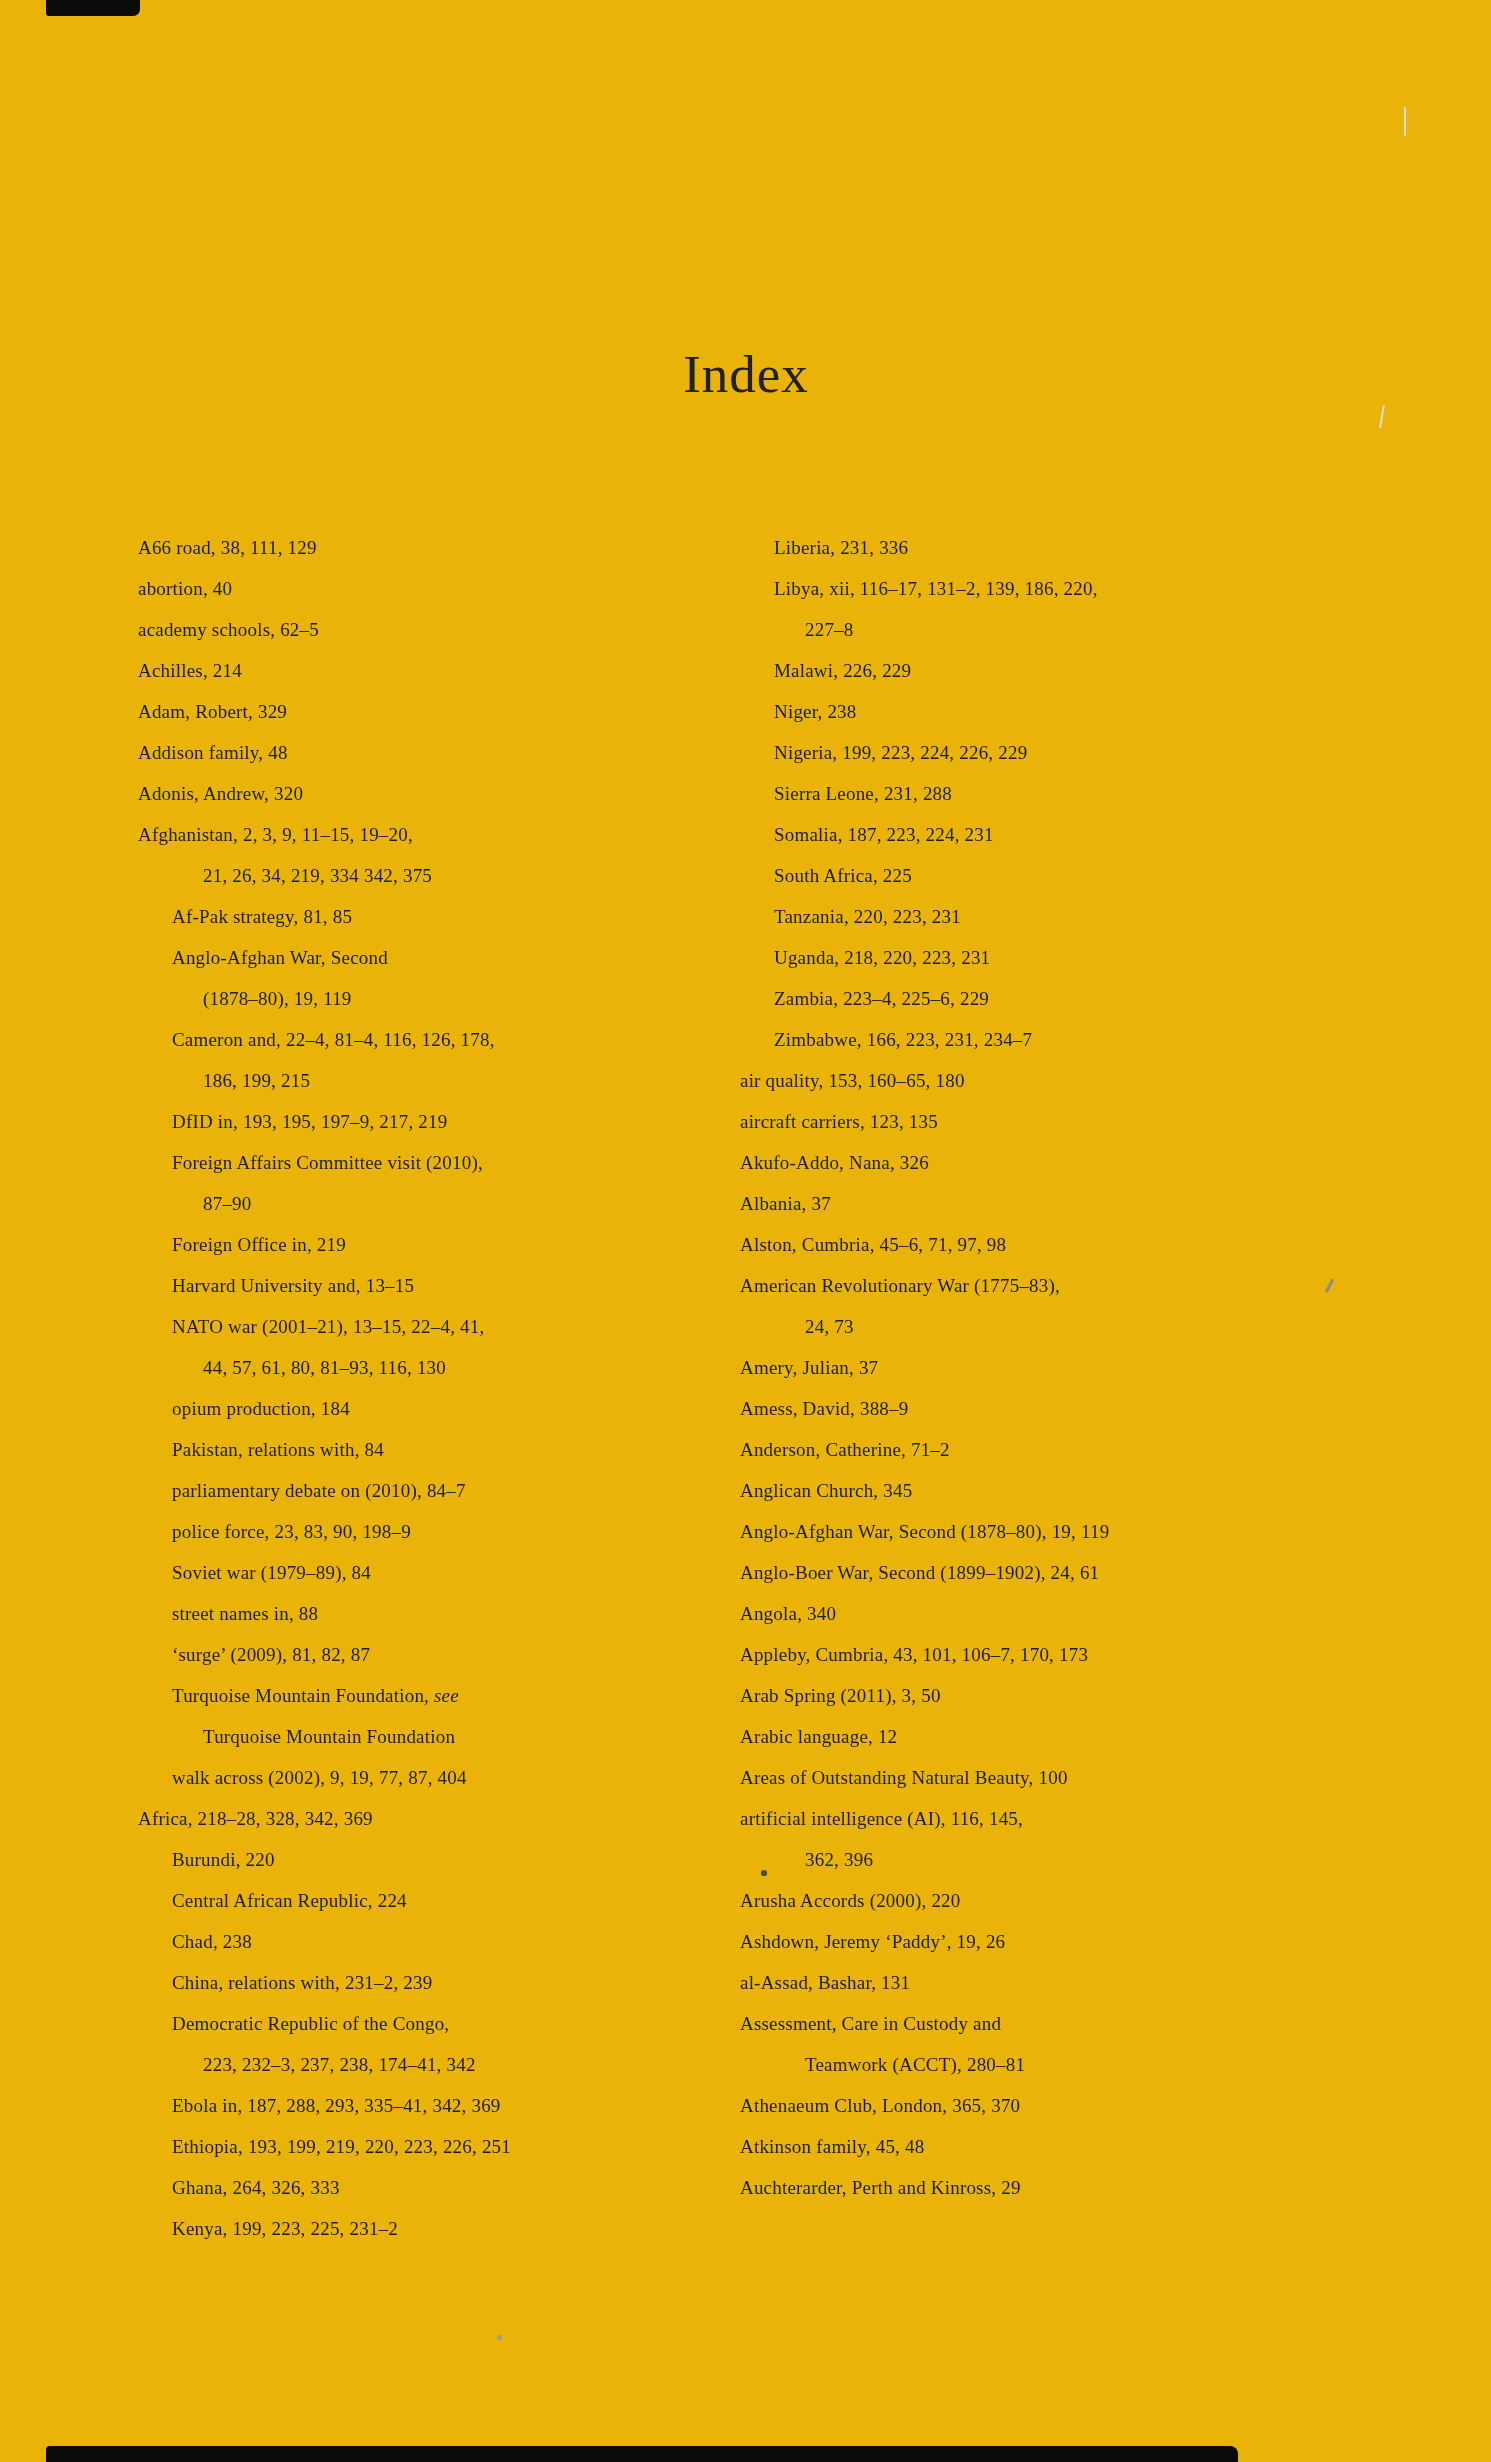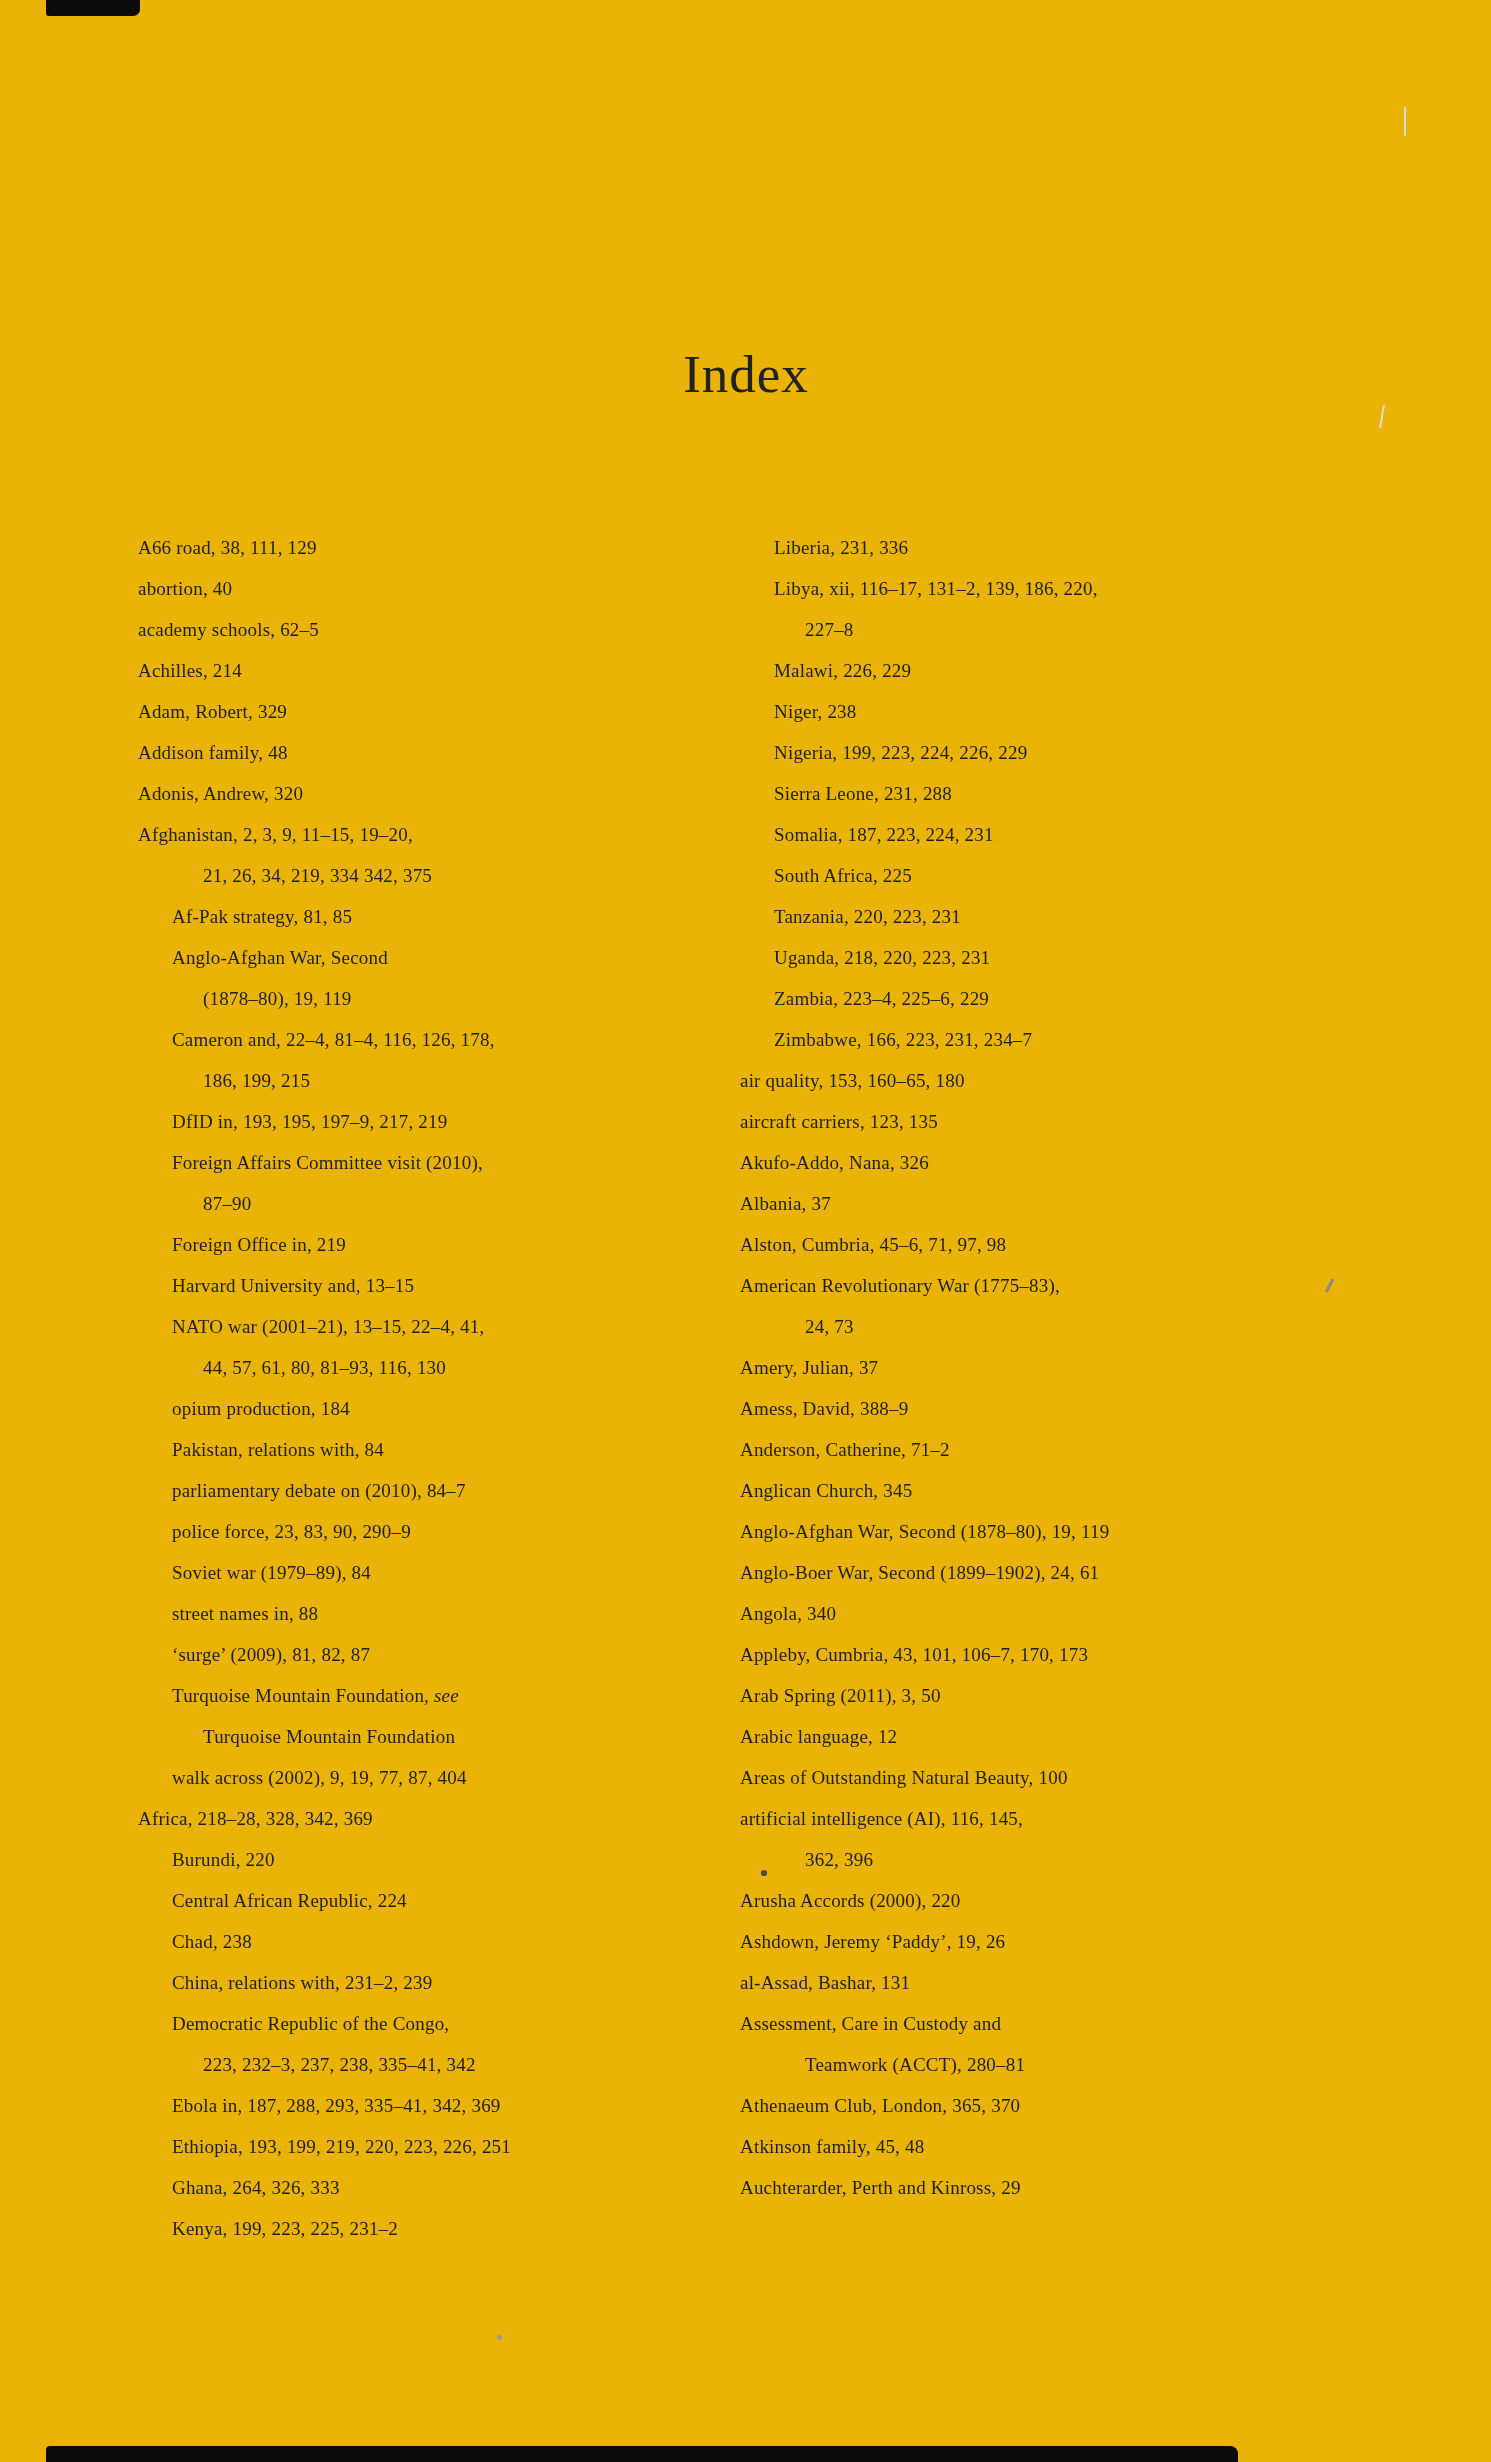--- a/index.html
+++ b/index.html
@@ -123,34 +123,34 @@
       <div class="entry indent-1">DfID in, 193, 195, 197–9, 217, 219</div>
       <div class="entry indent-1">Foreign Affairs Committee visit (2010),</div>
       <div class="entry indent-2">87–90</div>
       <div class="entry indent-1">Foreign Office in, 219</div>
       <div class="entry indent-1">Harvard University and, 13–15</div>
       <div class="entry indent-1">NATO war (2001–21), 13–15, 22–4, 41,</div>
       <div class="entry indent-2">44, 57, 61, 80, 81–93, 116, 130</div>
       <div class="entry indent-1">opium production, 184</div>
       <div class="entry indent-1">Pakistan, relations with, 84</div>
       <div class="entry indent-1">parliamentary debate on (2010), 84–7</div>
-      <div class="entry indent-1">police force, 23, 83, 90, 290–9</div>
+      <div class="entry indent-1">police force, 23, 83, 90, 198–9</div>
       <div class="entry indent-1">Soviet war (1979–89), 84</div>
       <div class="entry indent-1">street names in, 88</div>
       <div class="entry indent-1">‘surge’ (2009), 81, 82, 87</div>
       <div class="entry indent-1">Turquoise Mountain Foundation, <i>see</i></div>
       <div class="entry indent-2">Turquoise Mountain Foundation</div>
       <div class="entry indent-1">walk across (2002), 9, 19, 77, 87, 404</div>
       <div class="entry indent-0">Africa, 218–28, 328, 342, 369</div>
       <div class="entry indent-1">Burundi, 220</div>
       <div class="entry indent-1">Central African Republic, 224</div>
       <div class="entry indent-1">Chad, 238</div>
       <div class="entry indent-1">China, relations with, 231–2, 239</div>
       <div class="entry indent-1">Democratic Republic of the Congo,</div>
-      <div class="entry indent-2">223, 232–3, 237, 238, 335–41, 342</div>
+      <div class="entry indent-2">223, 232–3, 237, 238, 174–41, 342</div>
       <div class="entry indent-1">Ebola in, 187, 288, 293, 335–41, 342, 369</div>
       <div class="entry indent-1">Ethiopia, 193, 199, 219, 220, 223, 226, 251</div>
       <div class="entry indent-1">Ghana, 264, 326, 333</div>
       <div class="entry indent-1">Kenya, 199, 223, 225, 231–2</div>
     </div>
   <div class="col col-right">
       <div class="entry indent-1">Liberia, 231, 336</div>
       <div class="entry indent-1">Libya, xii, 116–17, 131–2, 139, 186, 220,</div>
       <div class="entry indent-2">227–8</div>
       <div class="entry indent-1">Malawi, 226, 229</div>

